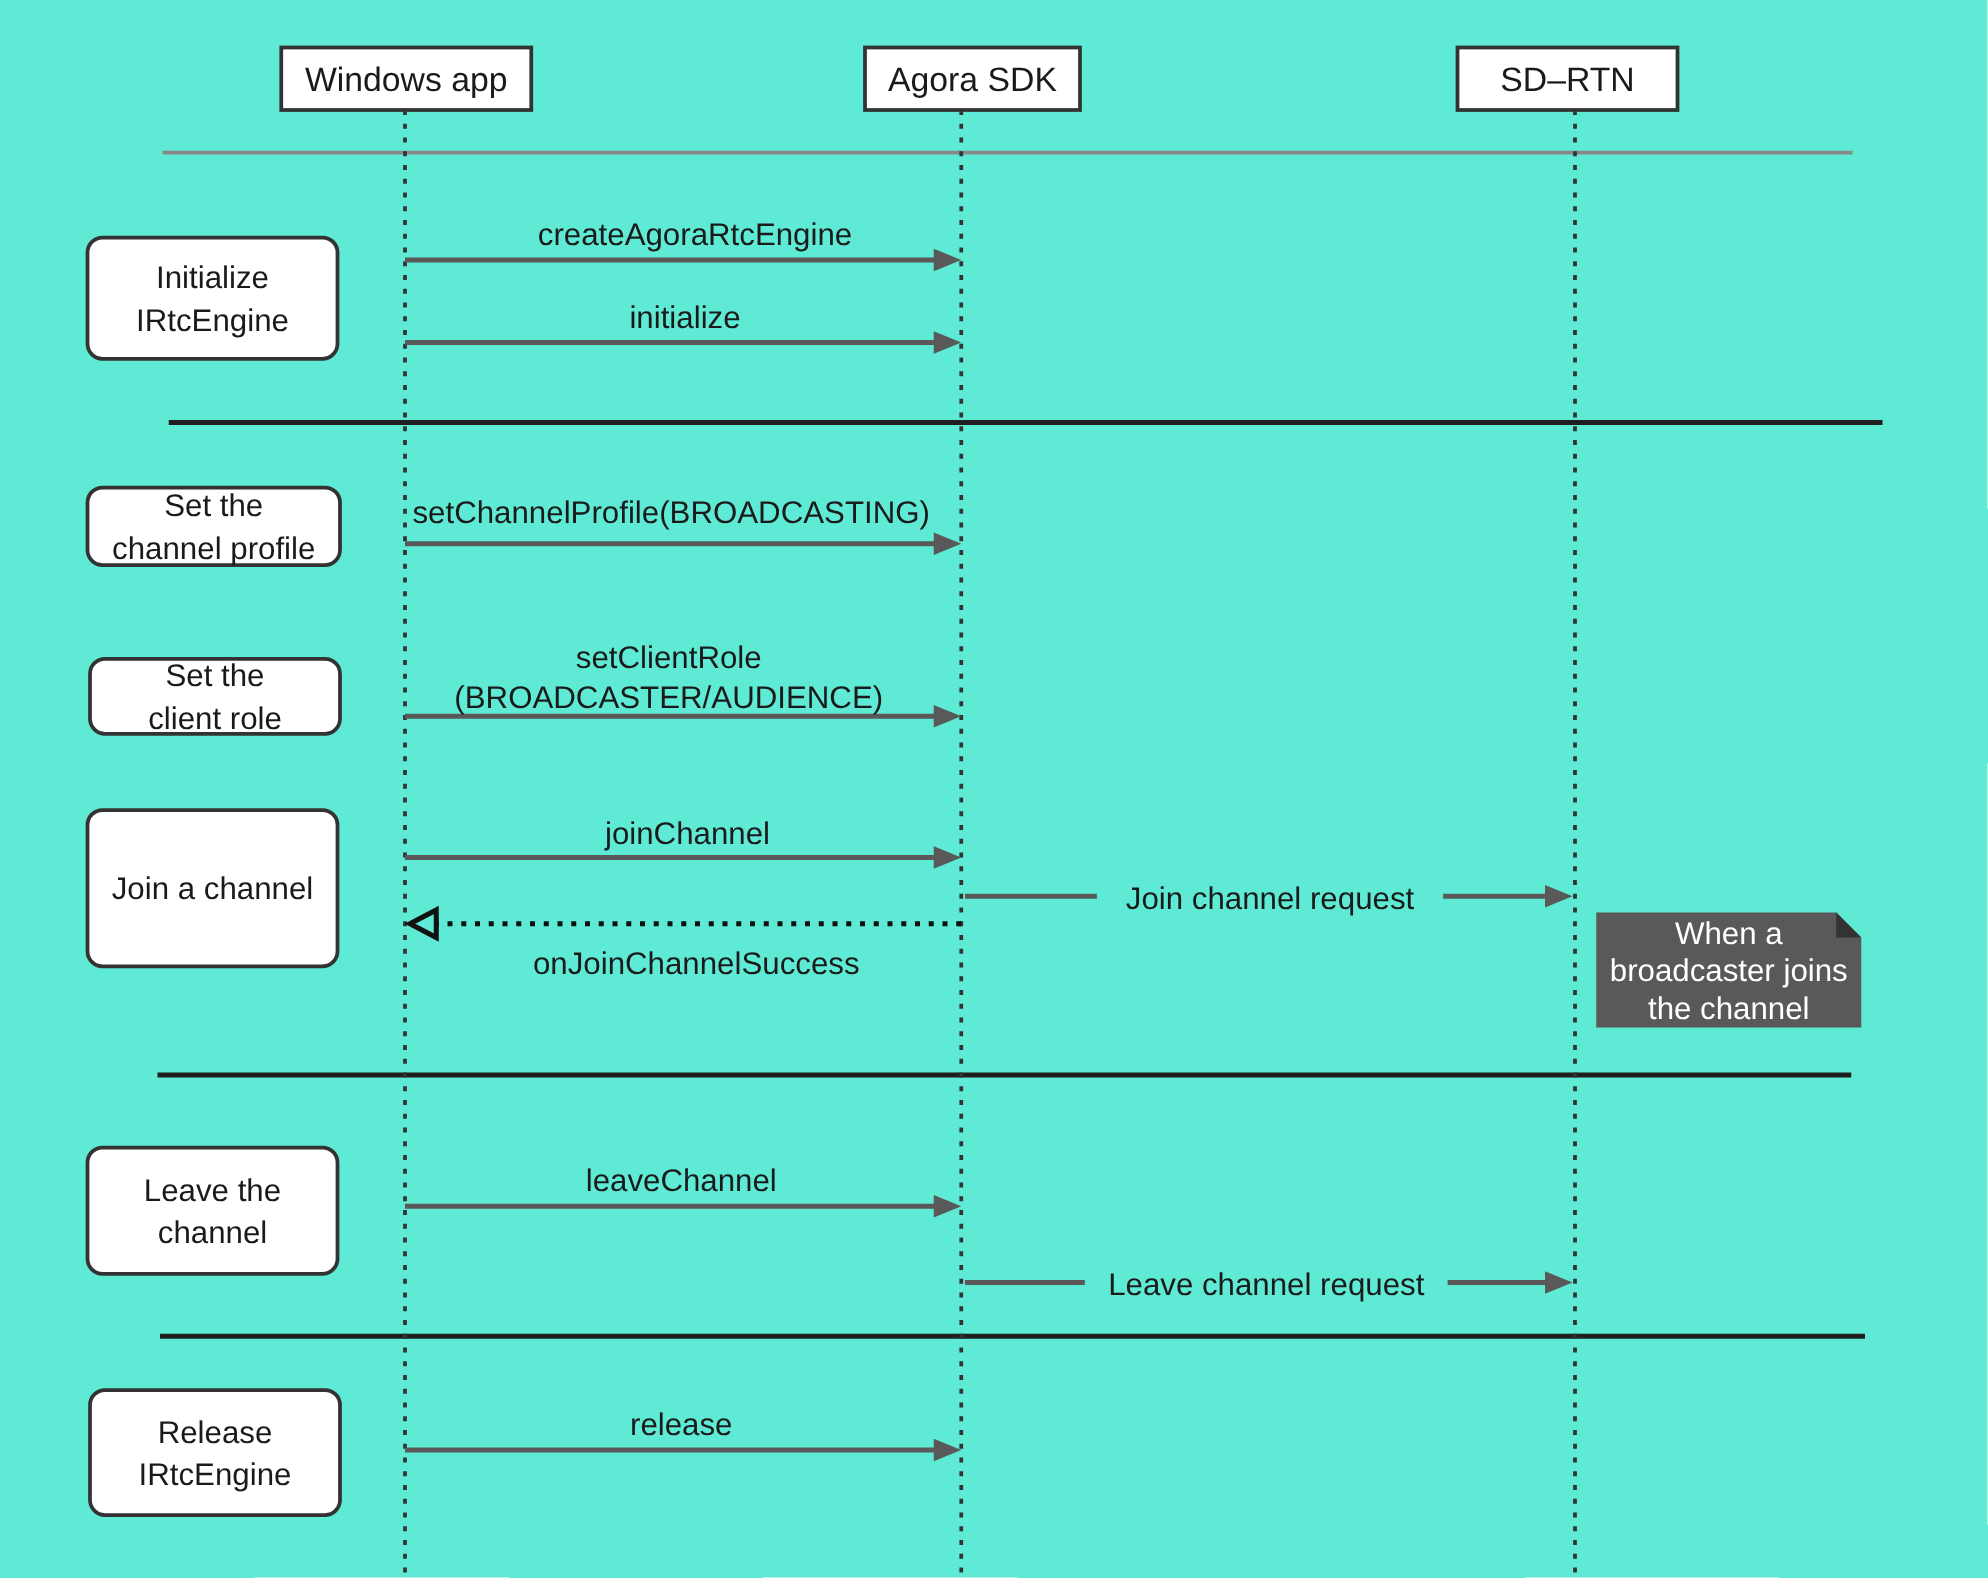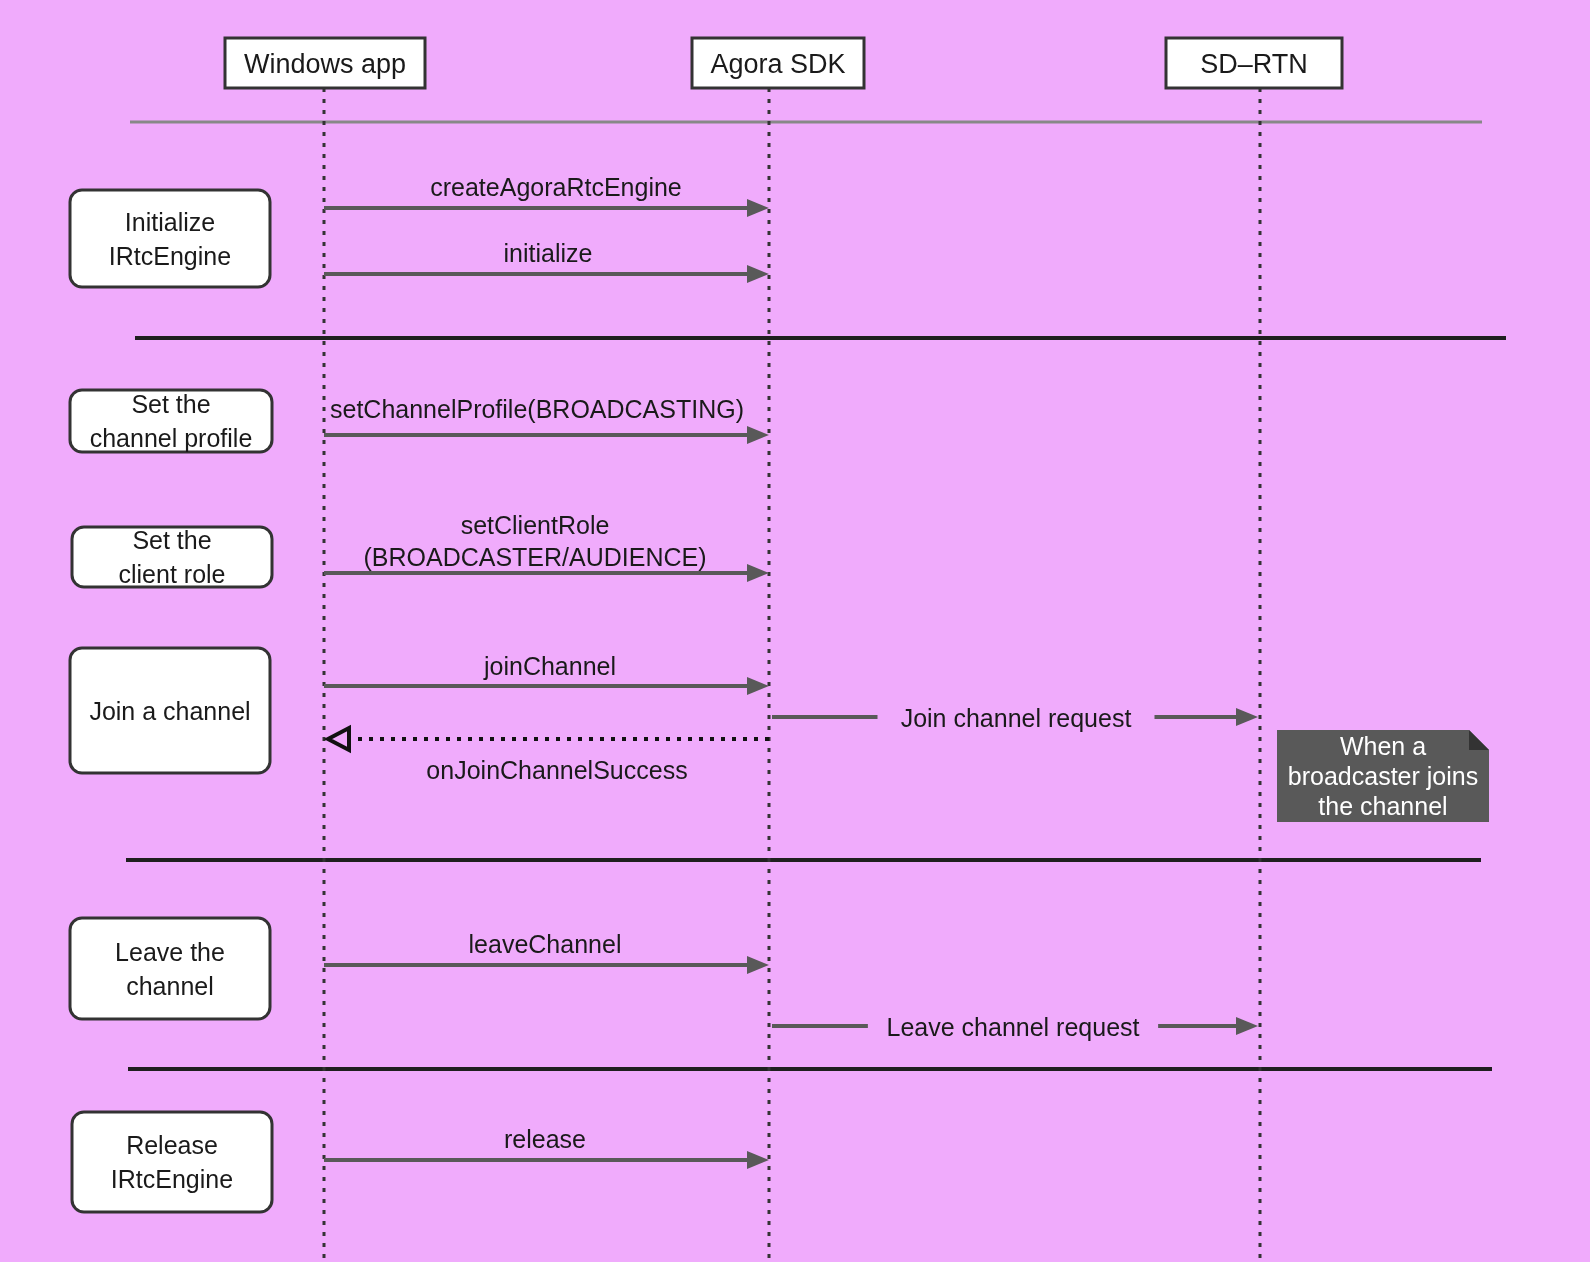--- a/index.html
+++ b/index.html
@@ -7,21 +7,21 @@
     padding: 0;
     background: #ffffff;
   }
   body {
     font-family: "Liberation Sans", sans-serif;
   }
   #diagram-root {
     position: relative;
     width: 1590px;
     height: 1262px;
-    background: #f0abfc;
+    background: #5eead4;
     overflow: hidden;
   }
   #diagram-svg {
     position: absolute;
     left: 0;
     top: 0;
     width: 1590px;
     height: 1262px;
   }
   .hdr-label, .step-label, .msg-label, .note-label {

